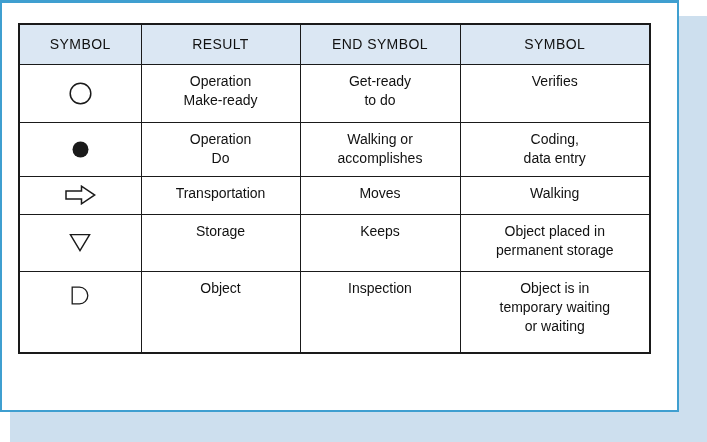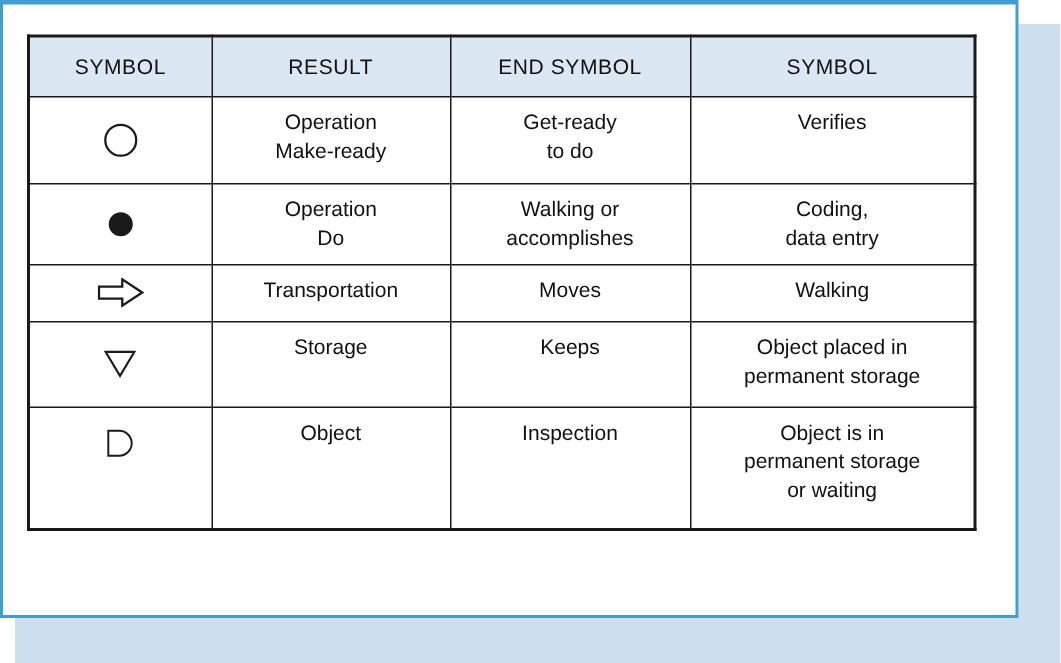--- a/index.html
+++ b/index.html
@@ -163,19 +163,19 @@
           <td class="sym-cell sym-top">
             <span>
               <svg width="18" height="19" viewBox="0 0 18 19">
                   <path d="M1.2 1.2 H8.5 A8.3 8.3 0 0 1 8.5 17.8 H1.2 Z" fill="none" stroke="#1a1a1a" stroke-width="1.3"></path>
                 </svg>
             </span>
           </td>
           <td class="text-cell">Object</td>
           <td class="text-cell">Inspection</td>
           <td class="text-cell">Object is in
-permanent storage
+temporary waiting
 or waiting</td>
         </tr>
       </tbody>
     </table>
   </div>
 </div>
 
 </body></html>

